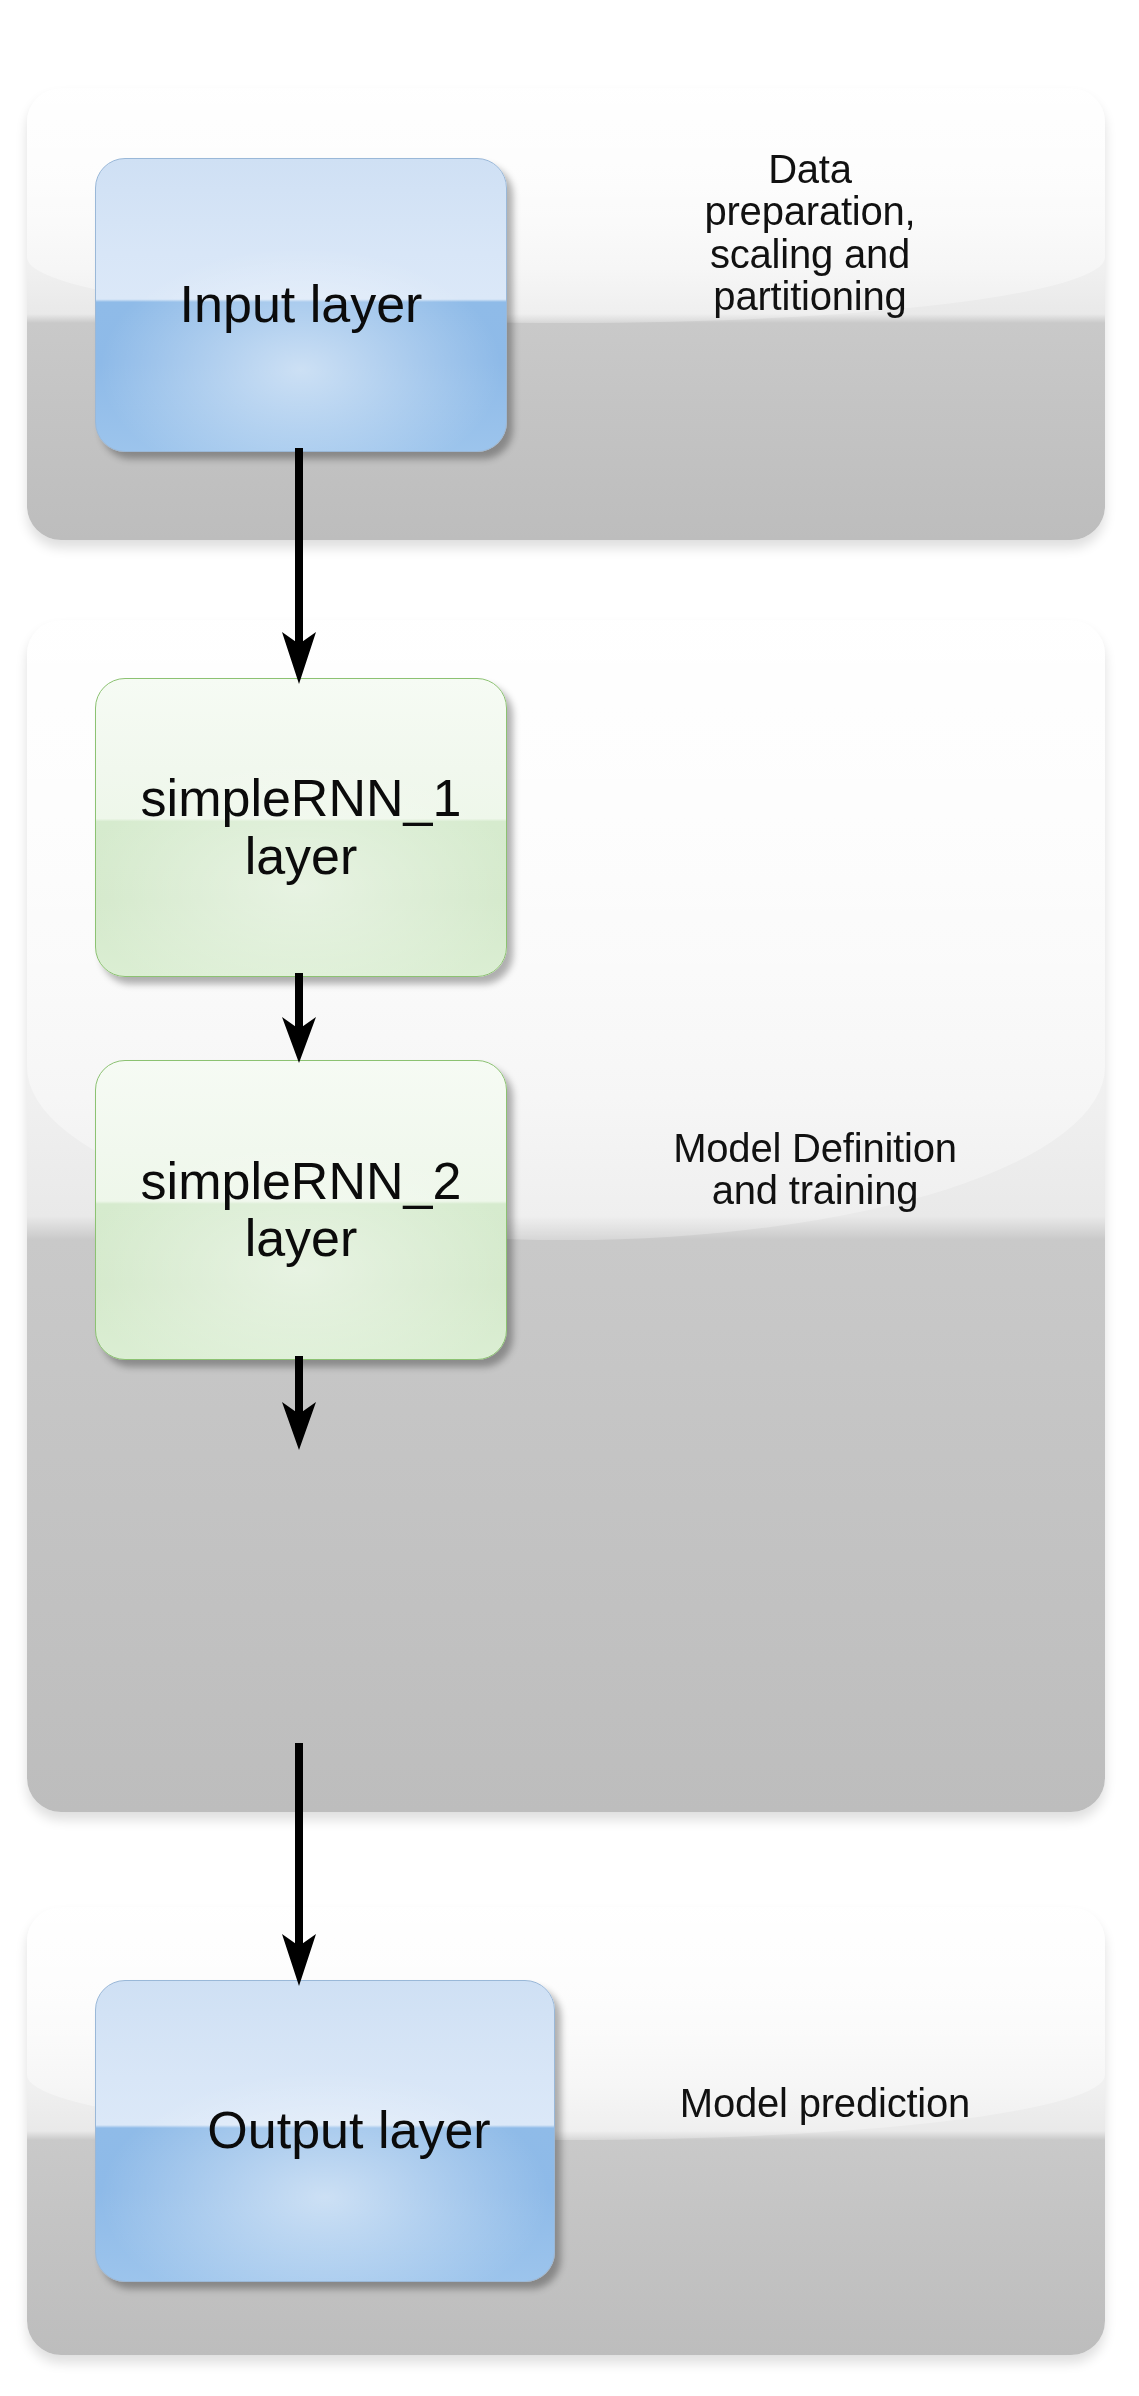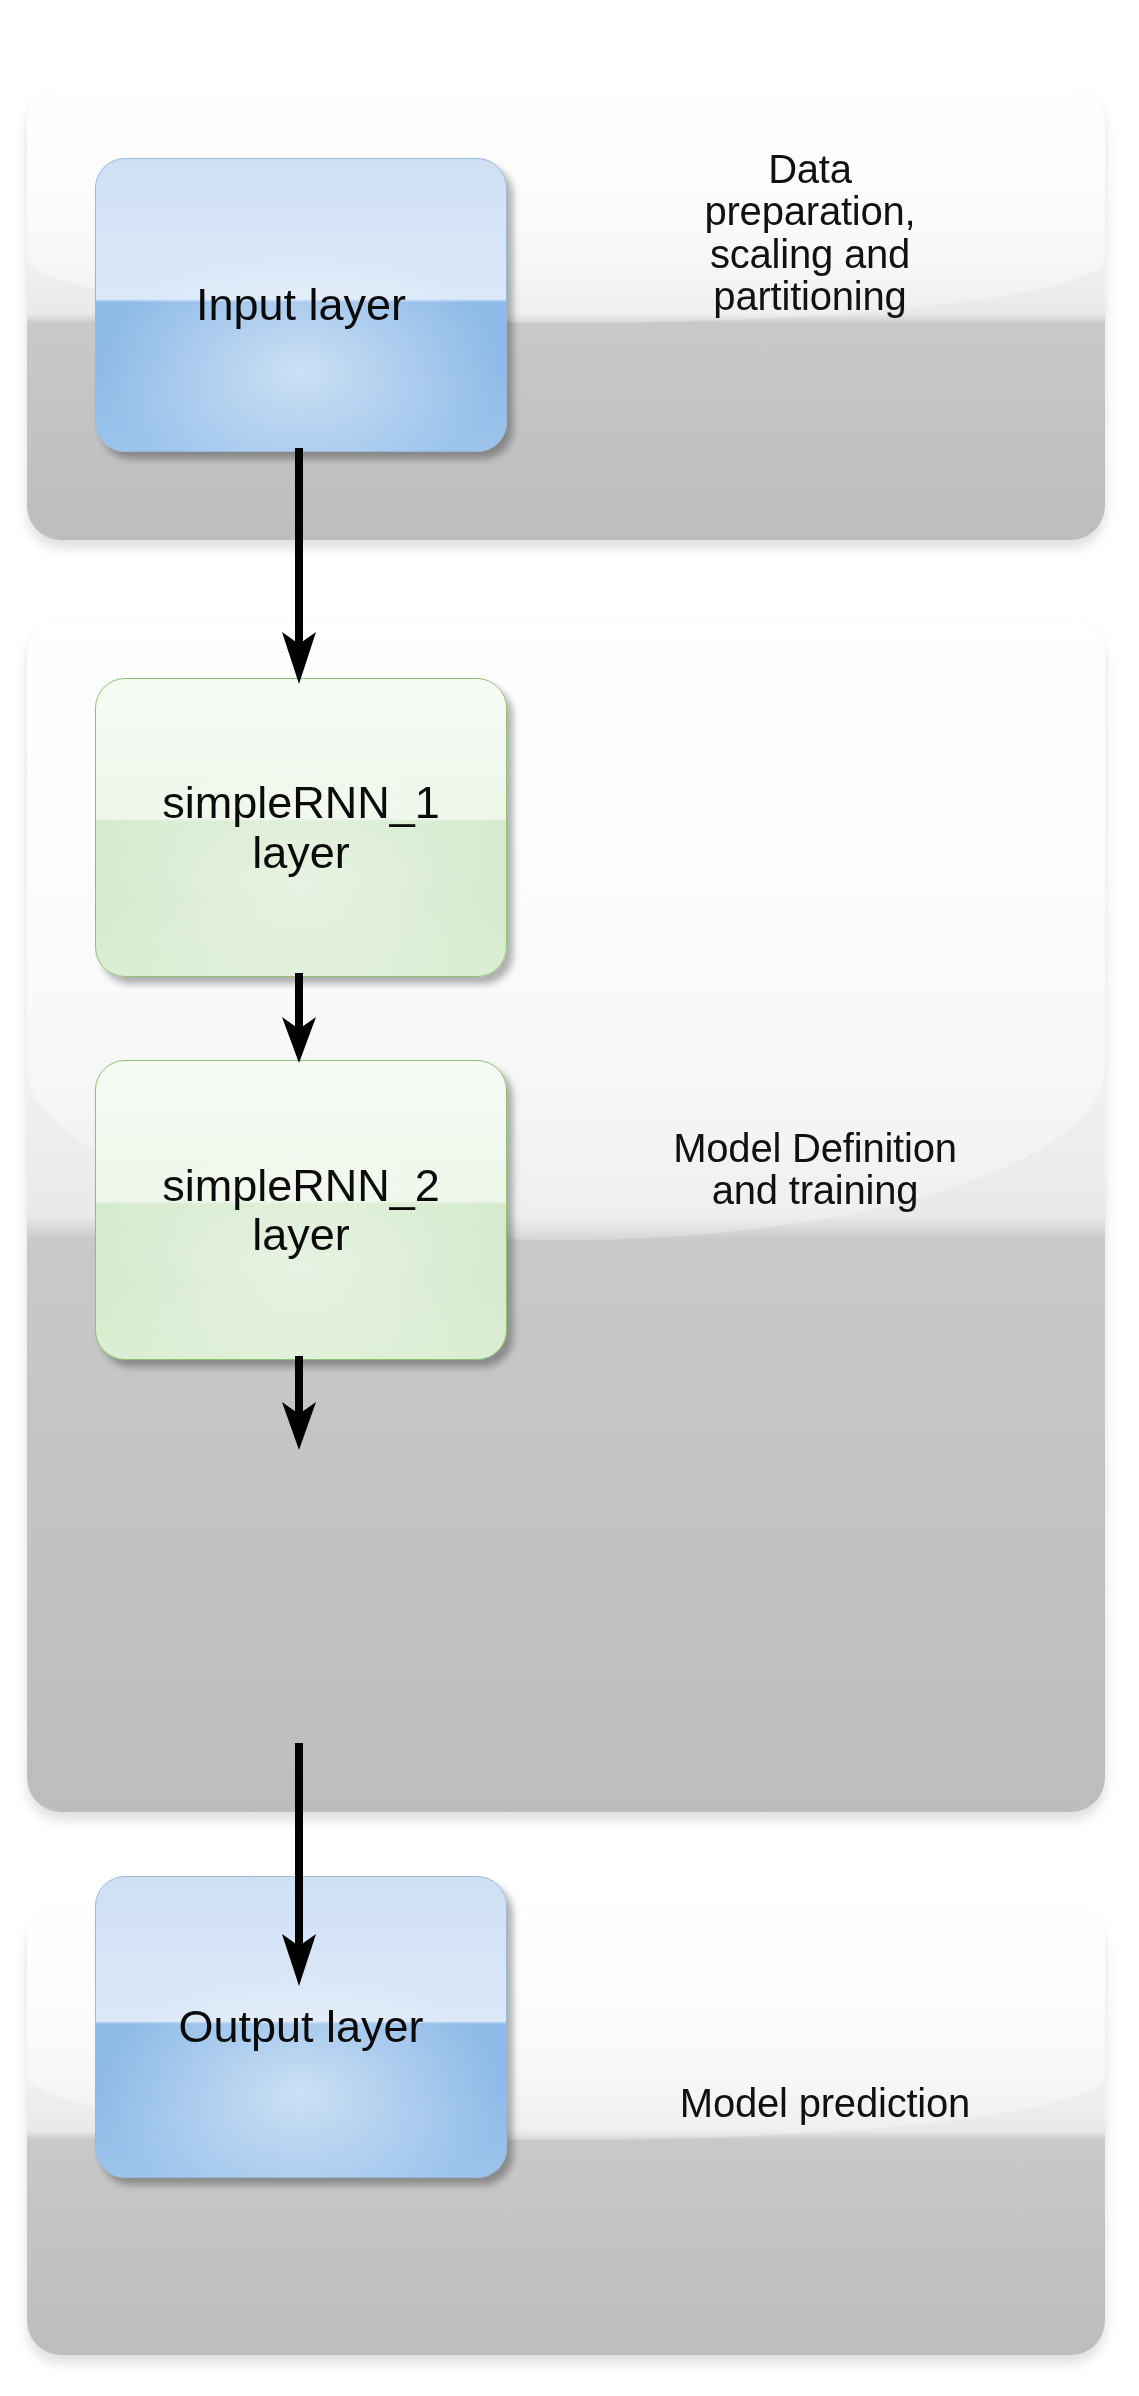--- a/index.html
+++ b/index.html
@@ -64,21 +64,21 @@
     display: flex;
     align-items: center;
     justify-content: center;
     text-align: center;
     box-shadow: 6px 7px 7px rgba(0,0,0,0.30);
   }
   .node .node-label {
     position: relative;
     z-index: 3;
     color: #0b0b0b;
-    font-size: 45px;
+    font-size: 52px;
     line-height: 1.1;
     padding: 0 10px;
     white-space: pre-line;
     font-family: "Liberation Sans", sans-serif;
   }
 
   .node-blue {
     background: linear-gradient(180deg,
         #cfe0f4 0%,
         #d8e6f7 32%,
@@ -186,17 +186,17 @@
     <svg width="46" height="243" viewBox="0 0 46 243">
       <line x1="23" y1="0" x2="23" y2="219" stroke="#000000" stroke-width="8"></line>
       <polygon points="23,243 6,191 23,203 40,191" fill="#000000"></polygon>
     </svg>
   </div>
 
   <div class="stage-panel" style="left:27px; top:1907px; width:1078px; height:448px;"></div>
 
   <div class="panel-label" style="left: 560px; top: 2082px; width: 530px; white-space: pre-line;">Model prediction</div>
 
-  <div class="node node-blue" style="left:95px; top:1876px; width:410px; height:300px;">
+  <div class="node node-blue" style="left:95px; top:1980px; width:410px; height:300px;padding-left:48px;">
     <span class="node-label" style="white-space: pre-line;">Output layer</span>
   </div>
 
 </div>
 
 </body></html>

